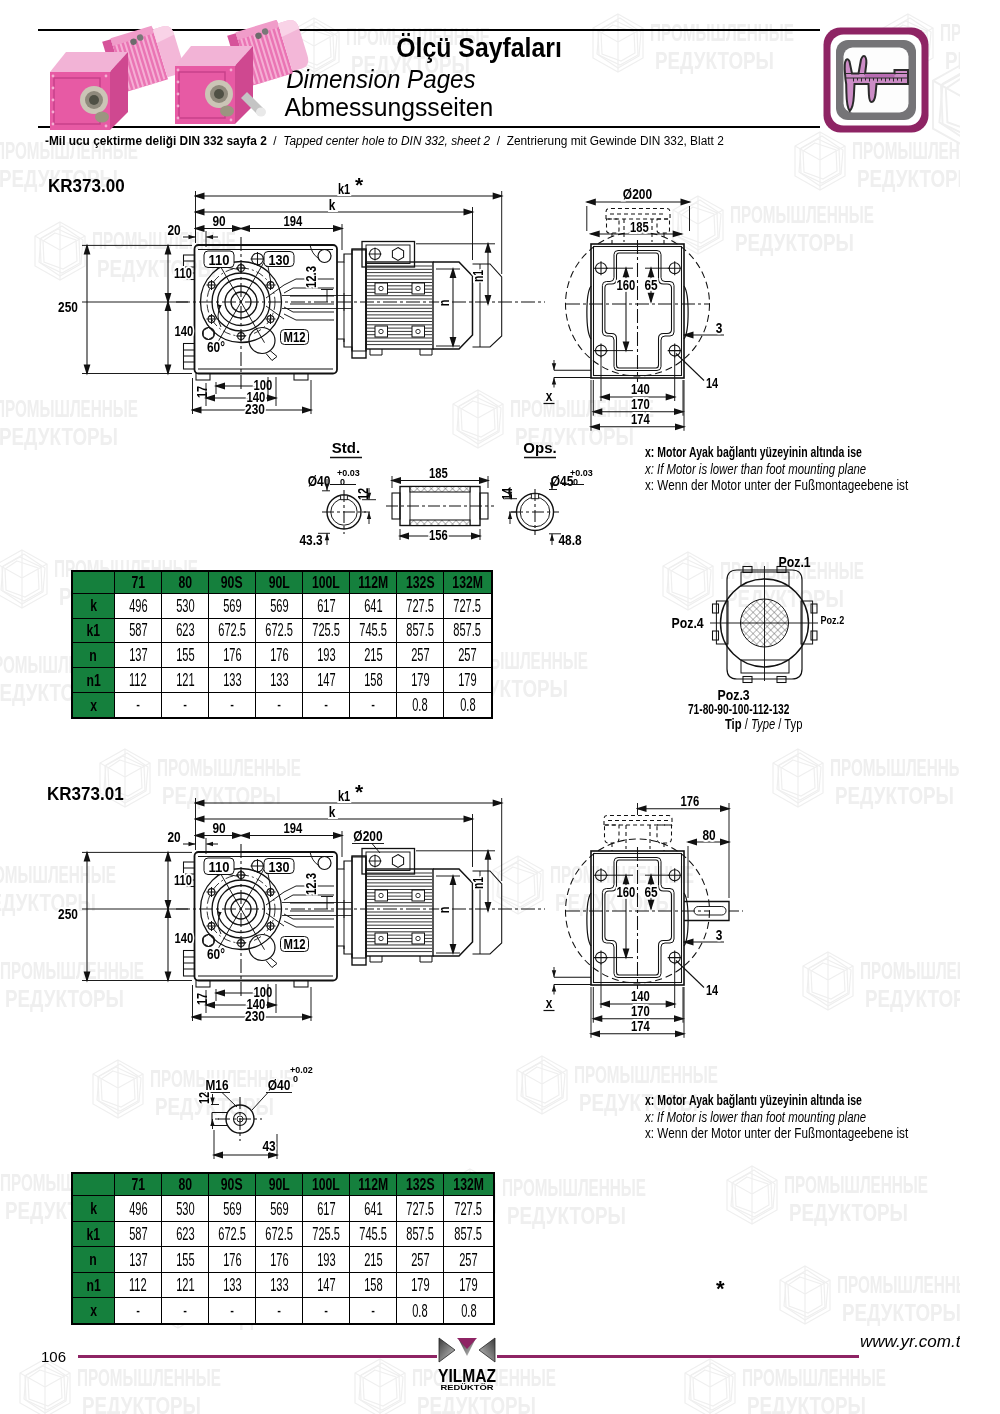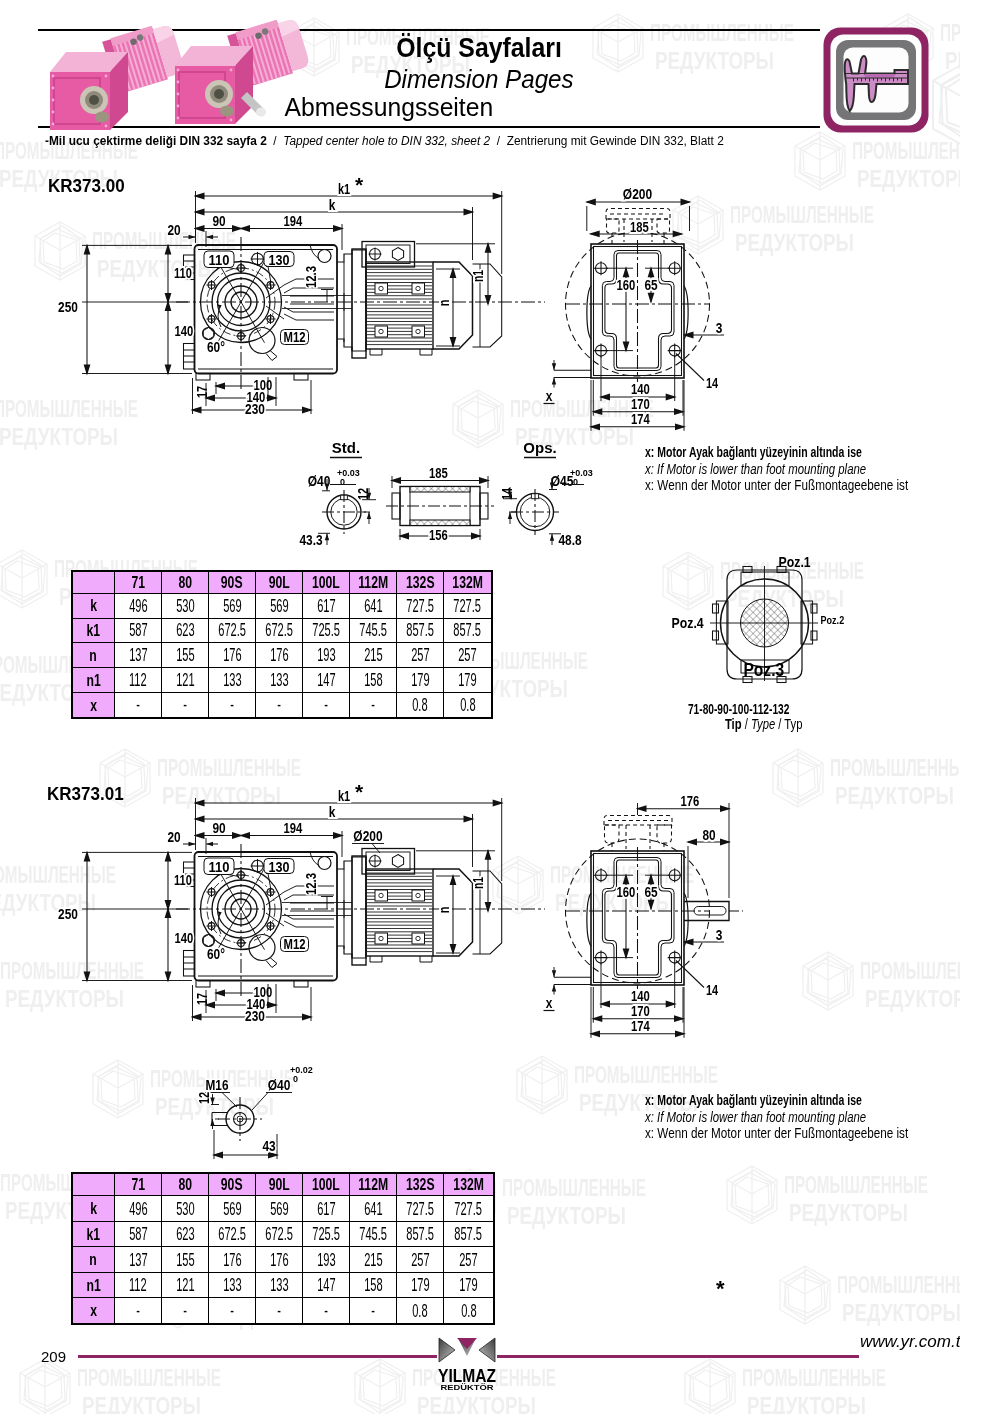--- a/index.html
+++ b/index.html
@@ -4,21 +4,21 @@
 <style>
 html,body{margin:0;padding:0;background:#fff;}
 .page{position:relative;width:960px;height:1414px;background:#fff;overflow:hidden;
   font-family:"Liberation Sans",sans-serif;color:#000;}
 .abs{position:absolute;}
 .b{font-weight:bold;}
 .i{font-style:italic;}
 table.dim{border-collapse:collapse;table-layout:fixed;}
 table.dim td{border:1px solid #000;text-align:center;vertical-align:middle;padding:0;
   font-size:18.5px;background:#fff;}
-table.dim td.h{background:#f0abfc;font-weight:bold;font-size:16.5px;}
+table.dim td.h{background:#15803d;font-weight:bold;font-size:16.5px;}
 .cx{display:inline-block;transform:scaleX(0.60);white-space:nowrap;}
 .hx{display:inline-block;transform:scaleX(0.74);white-space:nowrap;}
 .nx{transform-origin:0 50%;}
 .nxc{display:inline-block;transform:scaleX(0.85);transform-origin:50% 50%;white-space:nowrap;}
 .pzc{display:inline-block;transform:scaleX(0.82);transform-origin:50% 50%;}
 table.dim{border:2px solid #000;}
 </style>
 </head>
 <body>
 <div class="page">
@@ -69,21 +69,21 @@
 <use href="#wm" x="350" y="1355"></use>
 <use href="#wm" x="680" y="1355"></use>
 </svg>
 
 <div class="abs" style="left:38px;top:29px;width:782px;height:2px;background:#000;"></div>
 
 <div class="abs" style="left:38px;top:126px;width:782px;height:2px;background:#000;"></div>
 
 <div class="abs b" style="left:279px;top:33px;width:400px;font-size:27px;text-align:center;"><span class="nxc" style="transform:scaleX(0.92);">Ölçü Sayfaları</span></div>
 
-<div class="abs i" style="left:279px;top:64px;width:400px;font-size:26px;text-align:center;"><span class="nxc" style="transform:scaleX(0.93);">Dimension Pages</span></div>
+<div class="abs i" style="left:279px;top:64px;width:400px;font-size:26px;"><span class="nxc" style="transform:scaleX(0.93);">Dimension Pages</span></div>
 
 <div class="abs" style="left:279px;top:92px;width:400px;font-size:26px;text-align:left;"><span class="nxc" style="transform:scaleX(0.95);">Abmessungsseiten</span></div>
 
 <div class="abs" style="left:45px;top:134px;font-size:12.5px;white-space:nowrap;transform:scaleX(0.95);transform-origin:0 50%;">
 <span class="b">-Mil ucu çektirme deliği DIN 332 sayfa 2</span>&nbsp;&nbsp;/&nbsp;&nbsp;<span class="i">Tapped center hole to DIN 332, sheet 2</span>&nbsp;&nbsp;/&nbsp;&nbsp;<span>Zentrierung mit Gewinde DIN 332, Blatt 2</span>
 </div>
 
 <div class="abs b" style="left:48px;top:175px;font-size:18.5px;"><span class="nx" style="display:inline-block;transform:scaleX(0.92);transform-origin:0 50%;">KR373.00</span></div>
 
 <div class="abs b" style="left:47px;top:783px;font-size:18.5px;"><span class="nx" style="display:inline-block;transform:scaleX(0.92);transform-origin:0 50%;">KR373.01</span></div>
@@ -719,34 +719,34 @@
 
 <div class="abs" style="left:645px;top:444px;font-size:15px;line-height:16.5px;white-space:nowrap;">
 <div class="b nx" style="transform:scaleX(0.70);">x: Motor Ayak bağlantı yüzeyinin altında ise</div>
 <div class="i nx" style="transform:scaleX(0.76);">x: If Motor is lower than foot mounting plane</div>
 <div class="nx" style="transform:scaleX(0.78);">x: Wenn der Motor unter der Fußmontageebene ist</div>
 </div>
 
 
 <div class="abs b" style="left:714px;top:553px;width:100px;text-align:right;font-size:15px;"><span class="pzc">Poz.1</span></div>
 <div class="abs b" style="left:818px;top:614px;font-size:11px;"><span class="pzc">Poz.2</span></div>
-<div class="abs b" style="left:714px;top:659px;width:100px;text-align:center;font-size:19px;"><span class="pzc">Poz.3</span></div>
+<div class="abs b" style="left:714px;top:686px;width:100px;text-align:left;font-size:15px;"><span class="pzc">Poz.3</span></div>
 <div class="abs b" style="left:668px;top:614px;font-size:15px;"><span class="pzc">Poz.4</span></div>
 <div class="abs b" style="left:664px;top:700px;width:200px;text-align:left;font-size:15px;"><span class="nxc" style="transform:scaleX(0.68);">71-80-90-100-112-132</span></div>
 <div class="abs" style="left:664px;top:715px;width:200px;text-align:center;font-size:15px;"><span class="nxc" style="transform:scaleX(0.75);"><span class="b">Tip</span> / <span class="i">Type</span> / Typ</span></div>
 
 <div class="abs" style="left:645px;top:1092px;font-size:15px;line-height:16.5px;white-space:nowrap;">
 <div class="b nx" style="transform:scaleX(0.70);">x: Motor Ayak bağlantı yüzeyinin altında ise</div>
 <div class="i nx" style="transform:scaleX(0.76);">x: If Motor is lower than foot mounting plane</div>
 <div class="nx" style="transform:scaleX(0.78);">x: Wenn der Motor unter der Fußmontageebene ist</div>
 </div>
 
 <div class="abs b" style="left:716px;top:1276px;font-size:22px;">*</div>
 
-<div class="abs" style="left:41px;top:1348px;font-size:15px;">209</div>
+<div class="abs" style="left:41px;top:1348px;font-size:15px;">106</div>
 
 <div class="abs" style="left:78px;top:1355px;width:359px;height:2.5px;background:#8e2464;"></div>
 
 <div class="abs" style="left:497px;top:1355px;width:362px;height:2.5px;background:#8e2464;"></div>
 
 <div class="abs i" style="left:860px;top:1332px;font-size:17px;">www.yr.com.tr</div>
 
 <svg class="abs" style="left:436px;top:1335px" width="62" height="56" viewBox="0 0 62 56">
 <defs>
 <linearGradient id="lg1" x1="0" y1="0" x2="1" y2="1">

